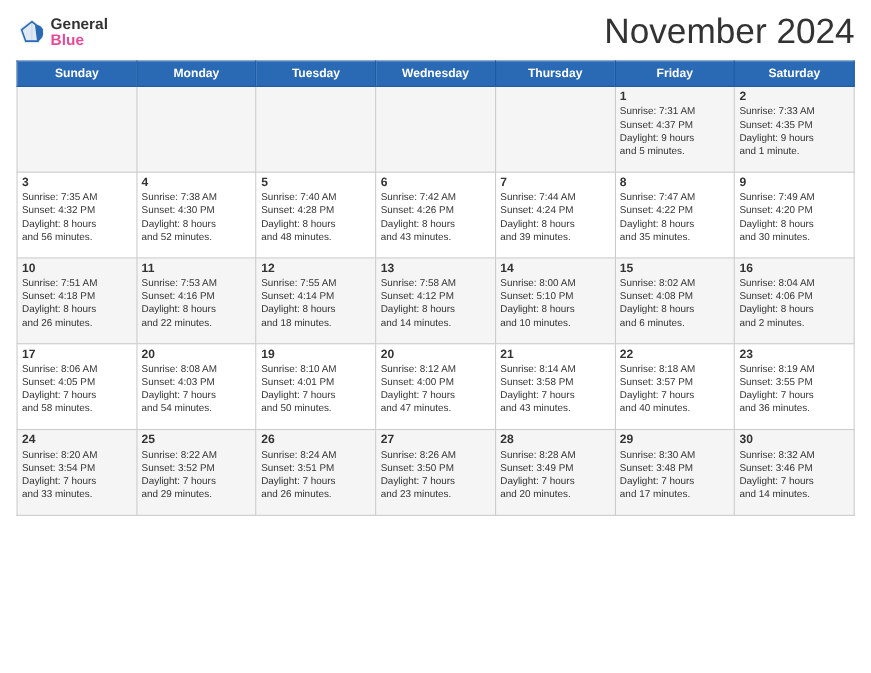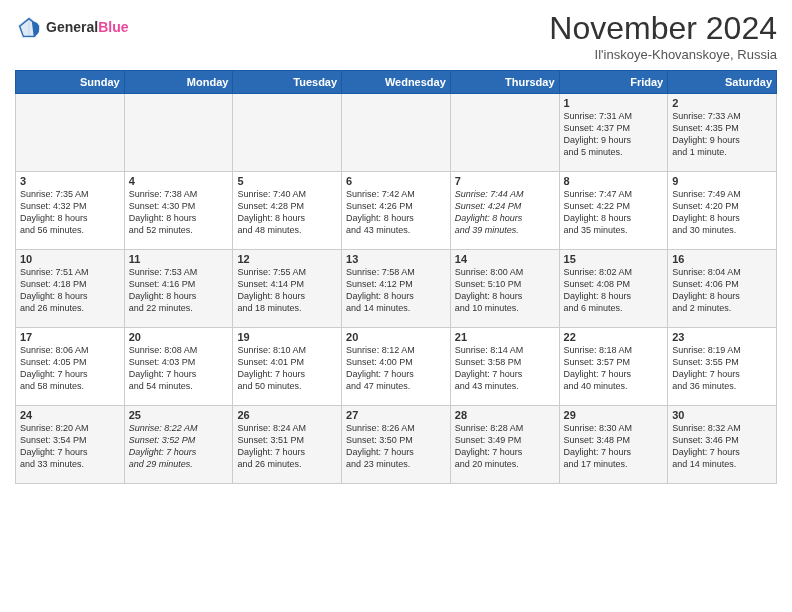--- a/index.html
+++ b/index.html
@@ -20,21 +20,21 @@
       justify-content: space-between;
       margin-bottom: 8px;
     }
     .logo {
       display: flex;
       align-items: center;
       margin-top: 4px;
     }
     .logo-text {
       display: flex;
-      flex-direction: row;
+      flex-direction: column;
       line-height: 1.1;
     }
     .logo-general {
       font-size: 14px;
       font-weight: bold;
       color: #333;
     }
     .logo-blue {
       font-size: 14px;
       font-weight: bold;
@@ -61,21 +61,21 @@
       width: 100%;
       border-collapse: collapse;
       table-layout: fixed;
     }
     th {
       background-color: #2a6ab5;
       color: #fff;
       font-size: 11px;
       font-weight: bold;
       padding: 5px 4px;
-      text-align: right;
+      text-align: center;
       border: 1px solid #1a5aa5;
     }
     td {
       vertical-align: top;
       border: 1px solid #ccc;
       padding: 3px 4px;
       font-size: 9.5px;
       color: #333;
       height: 78px;
       background: #fff;
@@ -110,21 +110,20 @@
         <path d="M18,8 Q26,8 26,16 Q26,22 20,24" fill="#2a6ab5"></path>
         <path d="M15,5 L15,25" stroke="#2a6ab5" stroke-width="0.5" opacity="0.3"></path>
       </svg>
       <div class="logo-text">
         <span class="logo-general">General</span>
         <span class="logo-blue">Blue</span>
       </div>
     </div>
     <div class="title-block">
       <div class="month-title">November 2024</div>
-      <div class="location">Il'inskoye-Khovanskoye, Russia</div>
     </div>
   </div>
 
   <table>
     <thead>
       <tr>
         <th>Sunday</th>
         <th>Monday</th>
         <th>Tuesday</th>
         <th>Wednesday</th>
@@ -179,21 +178,21 @@
           </td>
           <td>
             <span class="day-num">6</span>
             <div class="day-info" style="white-space: pre-line;">Sunrise: 7:42 AM
 Sunset: 4:26 PM
 Daylight: 8 hours
 and 43 minutes.</div>
           </td>
           <td>
             <span class="day-num">7</span>
-            <div class="day-info" style="white-space: pre-line; font-style: italic;">Sunrise: 7:44 AM
+            <div class="day-info" style="white-space: pre-line;">Sunrise: 7:44 AM
 Sunset: 4:24 PM
 Daylight: 8 hours
 and 39 minutes.</div>
           </td>
           <td>
             <span class="day-num">8</span>
             <div class="day-info" style="white-space: pre-line;">Sunrise: 7:47 AM
 Sunset: 4:22 PM
 Daylight: 8 hours
 and 35 minutes.</div>
@@ -311,21 +310,21 @@
         <tr>
           <td>
             <span class="day-num">24</span>
             <div class="day-info" style="white-space: pre-line;">Sunrise: 8:20 AM
 Sunset: 3:54 PM
 Daylight: 7 hours
 and 33 minutes.</div>
           </td>
           <td>
             <span class="day-num">25</span>
-            <div class="day-info" style="white-space: pre-line; font-style: italic;">Sunrise: 8:22 AM
+            <div class="day-info" style="white-space: pre-line;">Sunrise: 8:22 AM
 Sunset: 3:52 PM
 Daylight: 7 hours
 and 29 minutes.</div>
           </td>
           <td>
             <span class="day-num">26</span>
             <div class="day-info" style="white-space: pre-line;">Sunrise: 8:24 AM
 Sunset: 3:51 PM
 Daylight: 7 hours
 and 26 minutes.</div>

